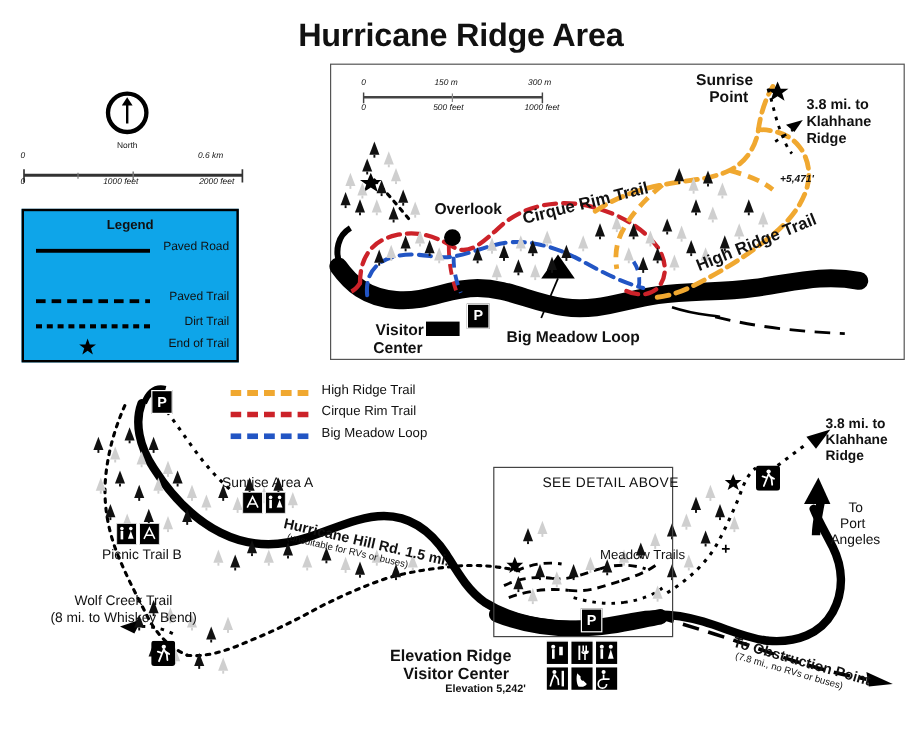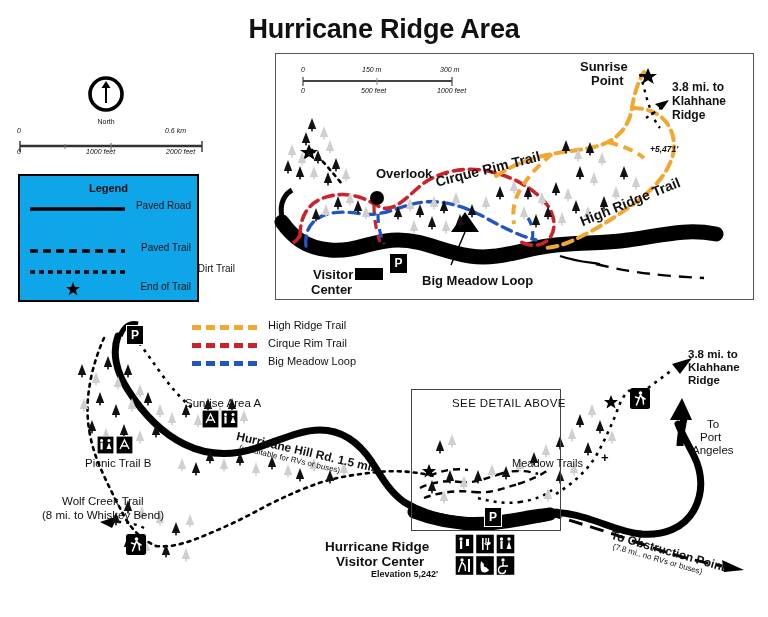--- a/index.html
+++ b/index.html
@@ -77,21 +77,21 @@
     </div>
 
 
     <div class="lg-row" style="top:66px;">
       <svg class="lg-sym" viewBox="0 0 95 4" preserveAspectRatio="none">
         <line x1="0" y1="2" x2="95" y2="2" stroke="#000" stroke-width="3.4" stroke-dasharray="8 5"></line>
         </svg>
       <div class="lg-txt">Paved Trail</div>
     </div>
 
-    <div class="lg-row" style="top:87px;padding-left:44px;">
+    <div class="lg-row" style="top:87px;">
       <svg class="lg-sym" viewBox="0 0 95 4" preserveAspectRatio="none">
         <line x1="0" y1="2" x2="95" y2="2" stroke="#000" stroke-width="3.4" stroke-dasharray="5 4"></line>
         </svg>
       <div class="lg-txt">Dirt Trail</div>
     </div>
 
     <div class="lg-row" style="top:105px;">
       <svg class="lg-sym" style="left:44px;top:0;width:18px;height:16px;" viewBox="0 0 18 16">
         <polygon points="9,1 10.8,6 16,6 11.8,9.2 13.4,14.4 9,11.2 4.6,14.4 6.2,9.2 2,6 7.2,6" fill="#000"></polygon>
         </svg>
@@ -259,21 +259,21 @@
 
   <div class="lbl b" style="left:580px;top:60px;font-size:13px;">Sunrise</div>
   <div class="lbl b" style="left:591px;top:74px;font-size:13px;">Point</div>
   <div class="lbl b" style="left:672px;top:81px;font-size:12px;">3.8 mi. to</div>
   <div class="lbl b" style="left:672px;top:95px;font-size:12px;">Klahhane</div>
   <div class="lbl b" style="left:672px;top:109px;font-size:12px;">Ridge</div>
   <div class="lbl b ital sm" style="left:650px;top:145px;">+5,471'</div>
 
   <div class="lbl b rot" style="left:434px;top:175px;font-size:14px;transform:rotate(-14deg);">Cirque Rim Trail</div>
   <div class="lbl b rot" style="left:578px;top:215px;font-size:14px;transform:rotate(-22deg);">High Ridge Trail</div>
-  <div class="lbl b" style="left:362px;top:167px;font-size:13px;margin-left:14px;">Overlook</div>
+  <div class="lbl b" style="left:362px;top:167px;font-size:13px;">Overlook</div>
   <div class="lbl b" style="left:313px;top:268px;font-size:13px;">Visitor</div>
   <div class="lbl b" style="left:311px;top:283px;font-size:13px;">Center</div>
   <div class="lbl b" style="left:422px;top:274px;font-size:13px;">Big Meadow Loop</div>
   <div class="pmark" style="left:389px;top:253px;width:17px;height:19px;line-height:19px;">P</div>
 
   <svg class="layer">
 
     <path d="M118,336 C112,352 116,372 128,390 C142,412 160,432 184,444
              C208,456 232,456 256,448 C280,440 300,430 320,430
              C344,430 360,444 372,462 C382,478 390,492 404,502
@@ -391,21 +391,21 @@
         <use href="#treeL" x="612" y="430"></use>
       <use href="#treeD" x="588" y="442"></use>
         <use href="#treeL" x="548" y="488"></use>
       <use href="#treeD" x="440" y="440"></use>
         <use href="#treeL" x="452" y="434"></use>
     </g>
   </svg>
 
   <div class="inner-frame"></div>
   <div class="lbl" style="left:452px;top:397px;font-size:11.5px;letter-spacing:0.4px;">SEE DETAIL ABOVE</div>
-  <div class="lbl" style="left:479px;top:457px;font-size:11px;padding-left:33px;">Meadow Trails</div>
+  <div class="lbl" style="left:467px;top:457px;font-size:11px;padding-left:33px;">Meadow Trails</div>
 
   <div class="lbl" style="left:185px;top:397px;font-size:11.5px;">Sunrise Area A</div>
   <div class="abs" style="left:202px;top:410px;">
     <svg width="36" height="18" viewBox="0 0 36 18">
       <rect x="0" y="0" width="17" height="18" fill="#000" stroke="#fff" stroke-width="1.2"></rect>
       <path d="M4,13 L8.5,4 L13,13 M5.5,10 L11.5,10" stroke="#fff" stroke-width="1.3" fill="none"></path>
       <rect x="19" y="0" width="17" height="18" fill="#000" stroke="#fff" stroke-width="1.2"></rect>
       <circle cx="23.5" cy="4.5" r="1.5" fill="#fff"></circle>
         <rect x="22.4" y="6.5" width="2.2" height="7" fill="#fff"></rect>
       <circle cx="31" cy="4.5" r="1.5" fill="#fff"></circle>
@@ -450,21 +450,21 @@
   <div class="lbl b" style="left:688px;top:361px;font-size:11.5px;">Klahhane</div>
   <div class="lbl b" style="left:688px;top:374px;font-size:11.5px;">Ridge</div>
 
   <div class="lbl" style="left:707px;top:418px;font-size:11.5px;">To</div>
   <div class="lbl" style="left:700px;top:431px;font-size:11.5px;">Port</div>
   <div class="lbl" style="left:692px;top:444px;font-size:11.5px;">Angeles</div>
 
   <div class="lbl b rot" style="left:613px;top:529px;font-size:12px;transform:rotate(16deg);">To Obstruction Point</div>
   <div class="lbl rot" style="left:614px;top:543px;font-size:8px;transform:rotate(16deg);">(7.8 mi., no RVs or buses)</div>
 
-  <div class="lbl b" style="left:325px;top:539px;font-size:13.5px;">Hurricane Ridge</div>
+  <div class="lbl b" style="left:325px;top:539px;font-size:13.5px;">Elevation Ridge</div>
   <div class="lbl b" style="left:336px;top:554px;font-size:13.5px;">Visitor Center</div>
   <div class="lbl b" style="left:371px;top:569px;font-size:9px;">Elevation 5,242'</div>
 
   <div class="abs" style="left:455px;top:534px;">
     <svg width="60" height="42" viewBox="0 0 60 42">
       <rect x="0" y="0" width="19" height="20" fill="#000" stroke="#fff" stroke-width="1.4"></rect>
       <circle cx="6" cy="5" r="1.7" fill="#fff"></circle>
         <rect x="5" y="7" width="2.2" height="8" fill="#fff"></rect>
       <path d="M11,5 L14,5 L14,12 L11,12 Z" fill="#fff"></path>
       <rect x="20.5" y="0" width="19" height="20" fill="#000" stroke="#fff" stroke-width="1.4"></rect>

